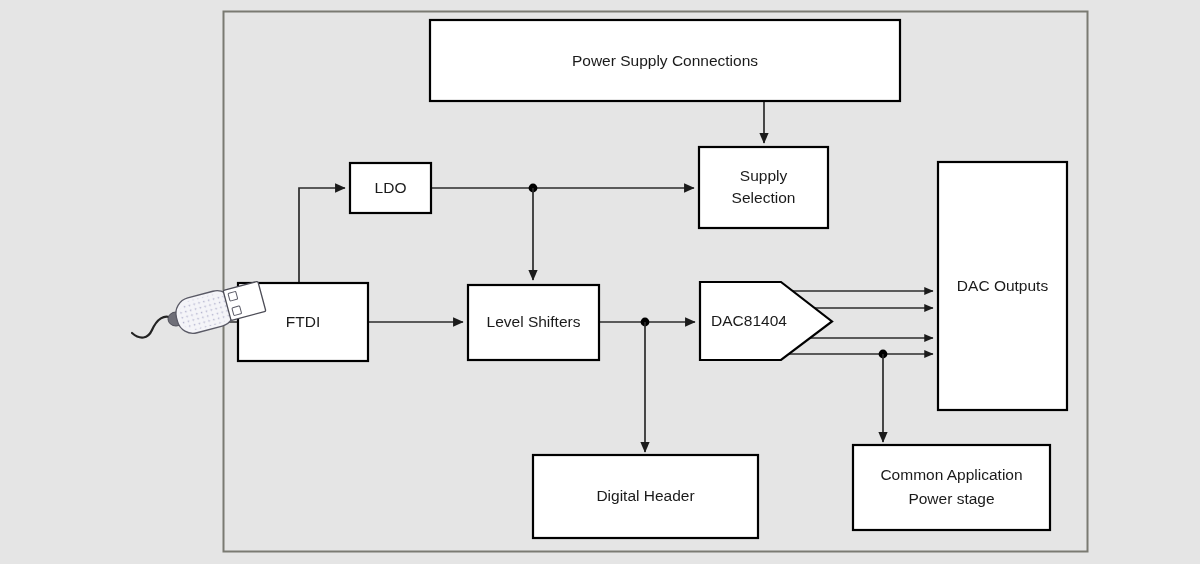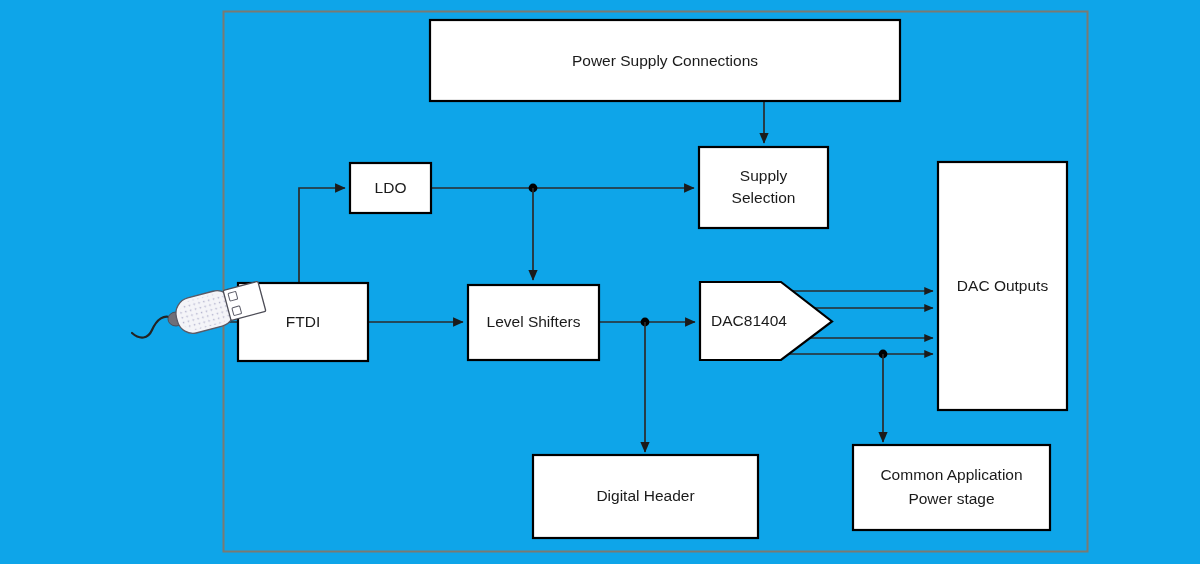--- a/index.html
+++ b/index.html
@@ -7,21 +7,21 @@
     padding: 0;
     background: #ffffff;
   }
   body {
     font-family: "Liberation Sans", sans-serif;
   }
   #canvas {
     position: relative;
     width: 1200px;
     height: 564px;
-    background: #0ea5e9;
+    background: #e5e5e5;
     overflow: hidden;
   }
   #diagram-svg {
     position: absolute;
     left: 0;
     top: 0;
     width: 1200px;
     height: 564px;
   }
   .blk-label {

